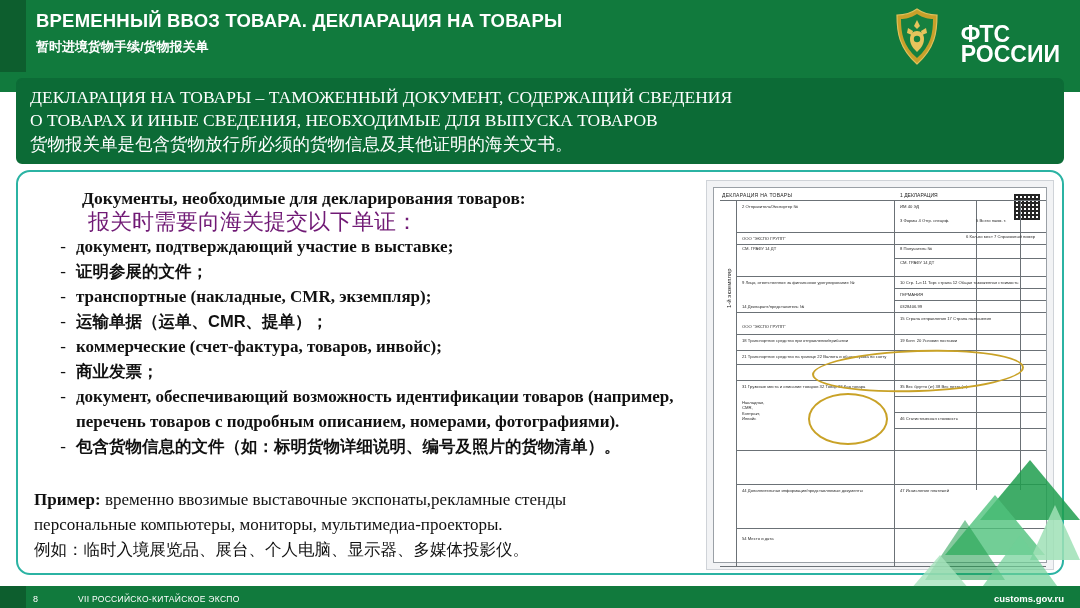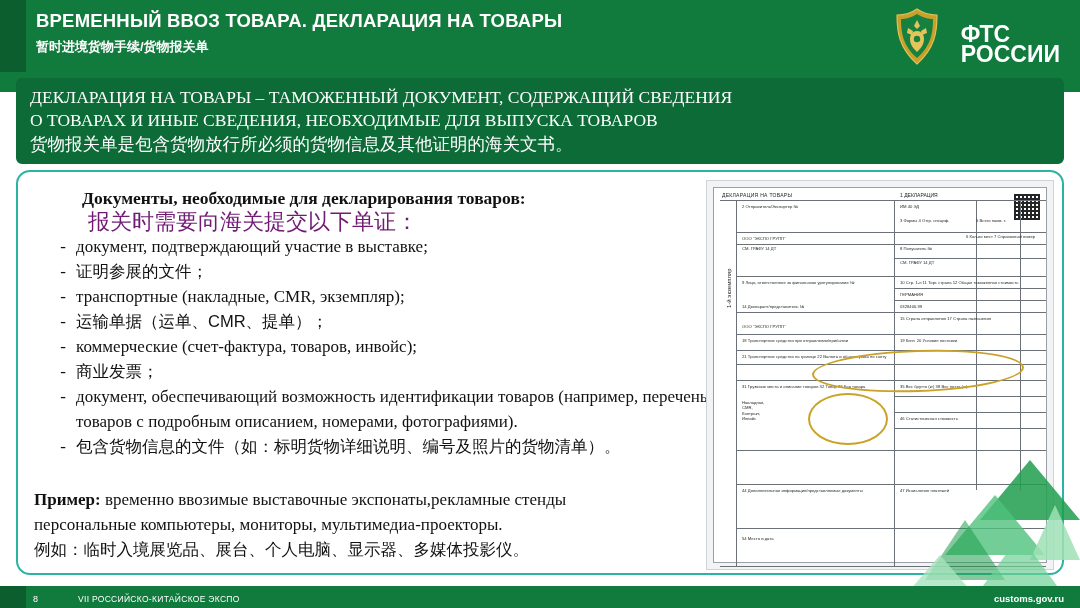--- a/index.html
+++ b/index.html
@@ -95,21 +95,21 @@
     line-height: 24px; font-family: "Liberation Sans", sans-serif;
   }
   .li {
     display: flex; align-items: flex-start;
     font-size: 17px; line-height: 25px; color: #111;
   }
   .li .dash {
     width: 26px; flex: 0 0 26px; text-align: center;
     color: #111;
   }
-  .li .txt { flex: 1; }
+  .li .txt { flex: 1; font-weight: bold; }
   .li.cn .txt { font-family: "Liberation Sans", sans-serif; font-size: 16.5px; }
 
   .example {
     position: absolute; left: 16px; top: 315px;
     width: 690px;
     font-size: 17px; line-height: 25px; color: #111;
   }
   .example b { font-weight: bold; }
   .example .cn { font-family: "Liberation Sans", sans-serif; font-size: 16.5px; }
 

